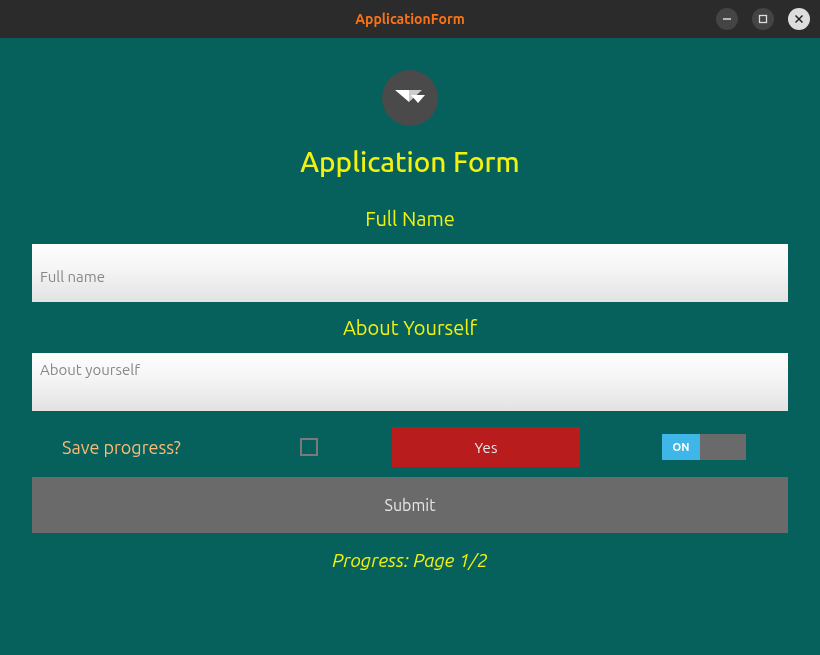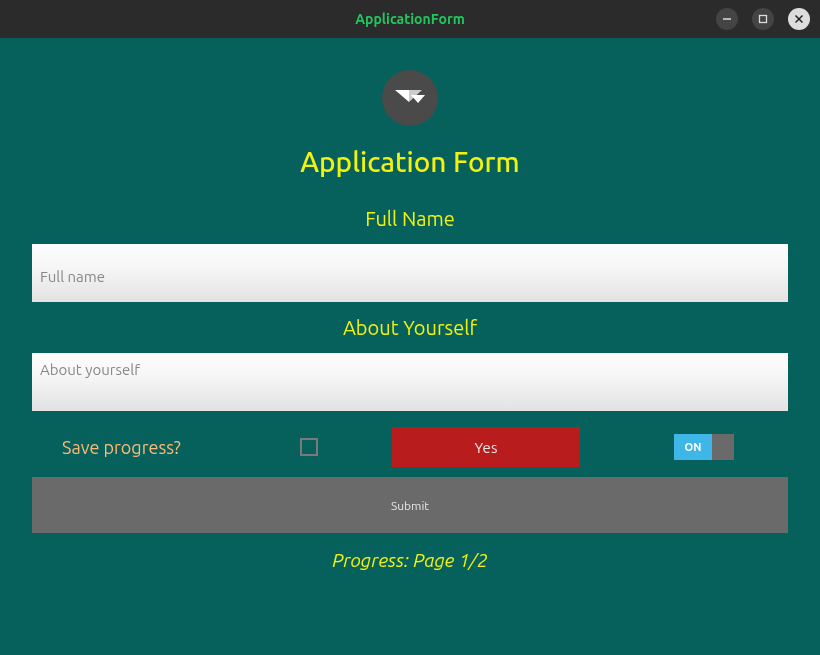--- a/index.html
+++ b/index.html
@@ -16,21 +16,21 @@
     }
     .titlebar {
       background: #2b2b2b;
       height: 38px;
       display: flex;
       align-items: center;
       justify-content: center;
       position: relative;
     }
     .titlebar-text {
-      color: #22c55e;
+      color: #f97316;
       font-weight: bold;
       font-size: 14px;
     }
     .window-controls {
       position: absolute;
       right: 10px;
       display: flex;
       gap: 14px;
       align-items: center;
     }
@@ -149,21 +149,21 @@
       cursor: pointer;
       font-family: inherit;
     }
     .switch-wrap {
       flex: 1;
       display: flex;
       justify-content: center;
       padding-left: 40px;
     }
     .switch {
-      width: 60px;
+      width: 84px;
       height: 26px;
       background: #6a6a6a;
       display: flex;
       cursor: pointer;
     }
     .switch-on {
       width: 38px;
       height: 100%;
       background: #3fb6e8;
       color: #fff;
@@ -174,21 +174,21 @@
       justify-content: center;
     }
     .submit-btn {
       display: block;
       width: calc(100% - 44px);
       margin: 10px 22px 16px 22px;
       height: 56px;
       background: #6a6a6a;
       color: #e6e6e6;
       border: none;
-      font-size: 12px;
+      font-size: 16px;
       cursor: pointer;
       font-family: inherit;
     }
     .progress-text {
       text-align: center;
       color: #f2f20d;
       font-size: 19px;
       font-style: italic;
       margin-top: 14px;
     }

